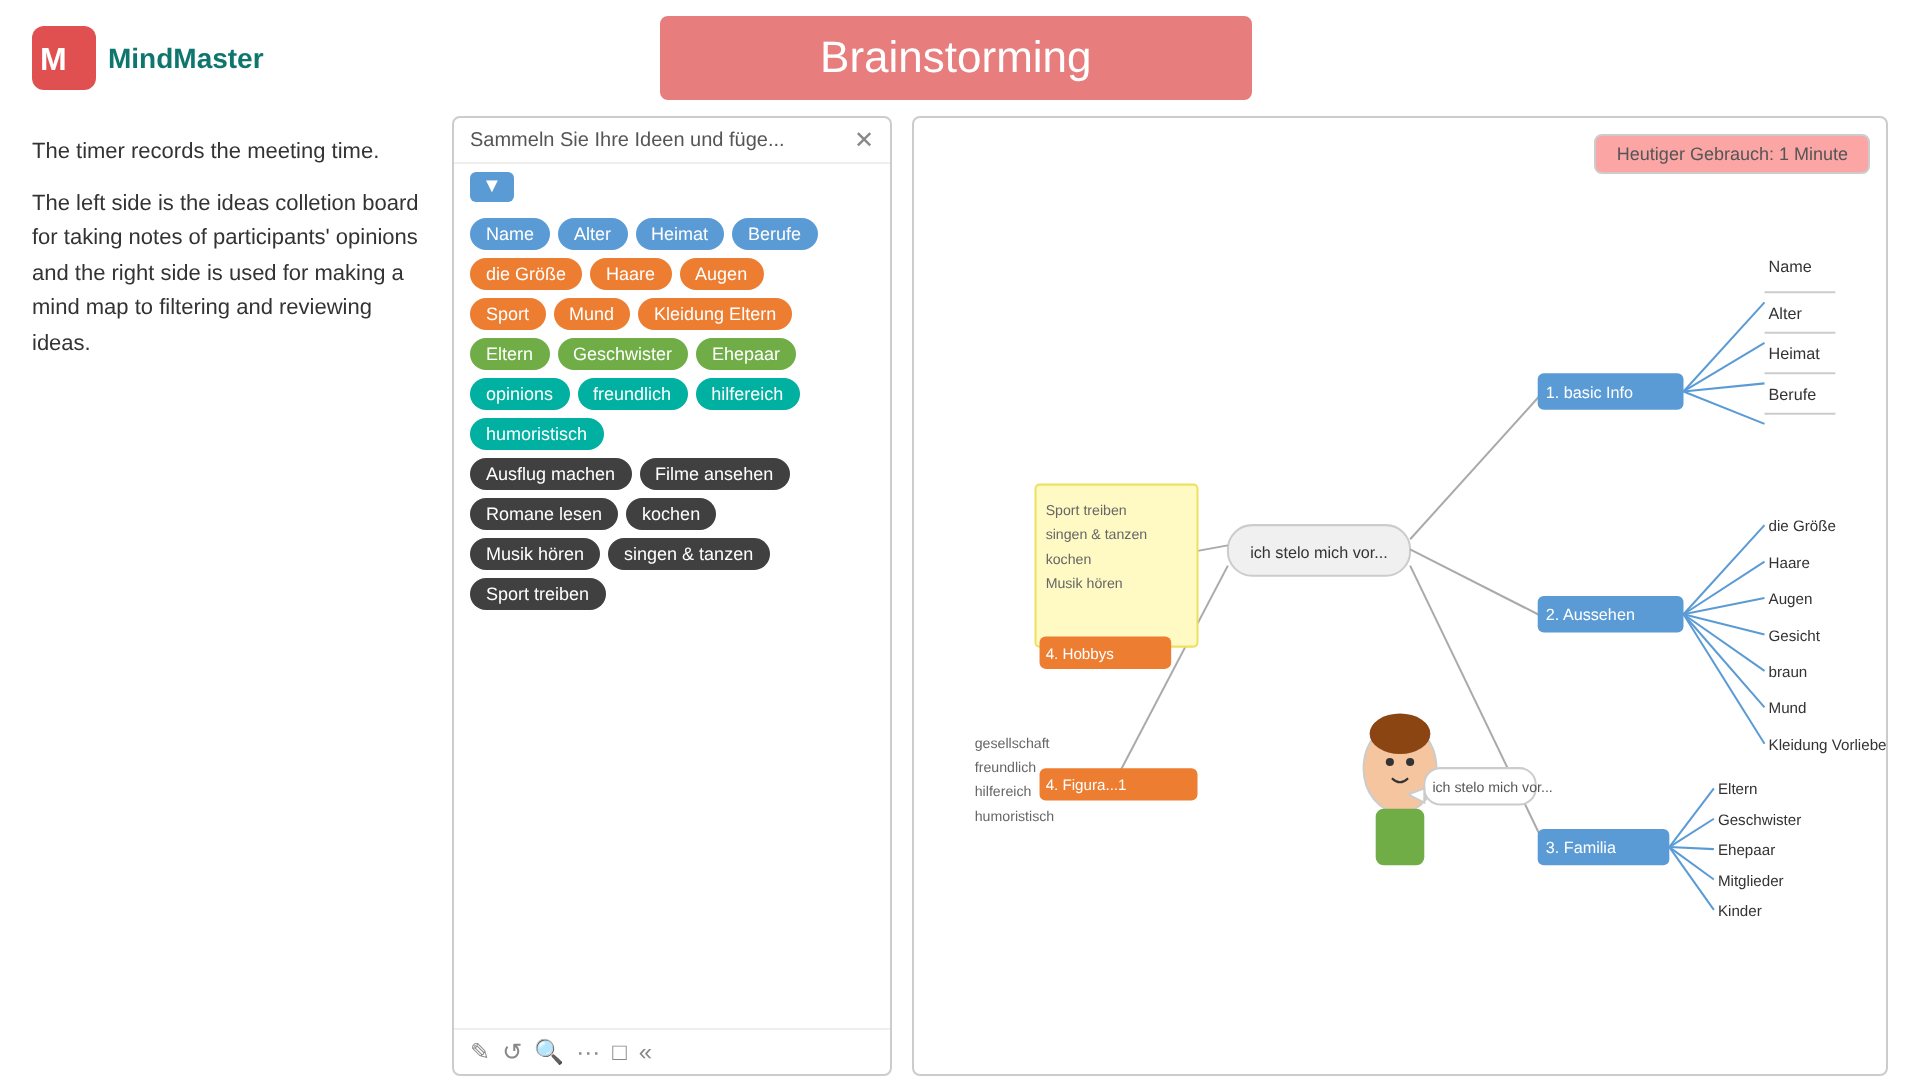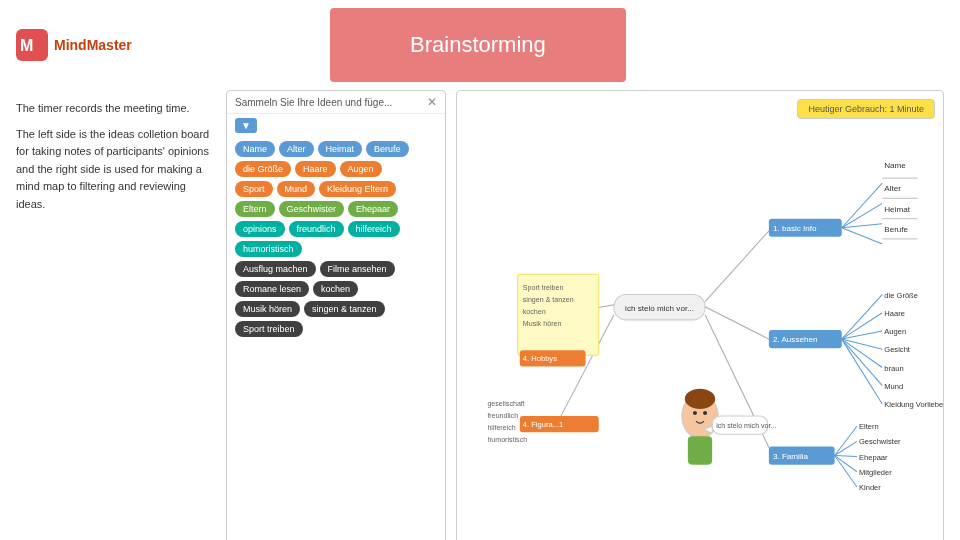--- a/index.html
+++ b/index.html
@@ -24,33 +24,33 @@
       align-items: center;
       gap: 6px;
     }
     .logo-icon {
       width: 32px;
       height: 32px;
     }
     .logo-text {
       font-size: 14px;
       font-weight: bold;
-      color: #c2410c;
+      color: #0f766e;
     }
     .title-bar {
       flex: 1;
       display: flex;
       justify-content: center;
     }
     .page-title {
       background: #e87d7d;
       color: #fff;
       font-size: 22px;
       font-weight: normal;
-      padding: 24px 80px;
+      padding: 8px 80px;
       border-radius: 4px;
     }
 
     
     .main-content {
       display: flex;
       padding: 0 16px;
       gap: 10px;
       height: calc(540px - 60px);
     }
@@ -160,21 +160,21 @@
       overflow: hidden;
     }
     .timer-box {
       position: absolute;
       top: 8px;
       right: 8px;
       border: 1px solid #ccc;
       border-radius: 4px;
       padding: 4px 10px;
       text-align: center;
-      background: #fde047;
+      background: #fca5a5;
     }
     .timer-label {
       font-size: 9px;
       color: #555;
     }
     .timer-value {
       font-size: 18px;
       font-weight: bold;
       color: #333;
       font-family: monospace;

